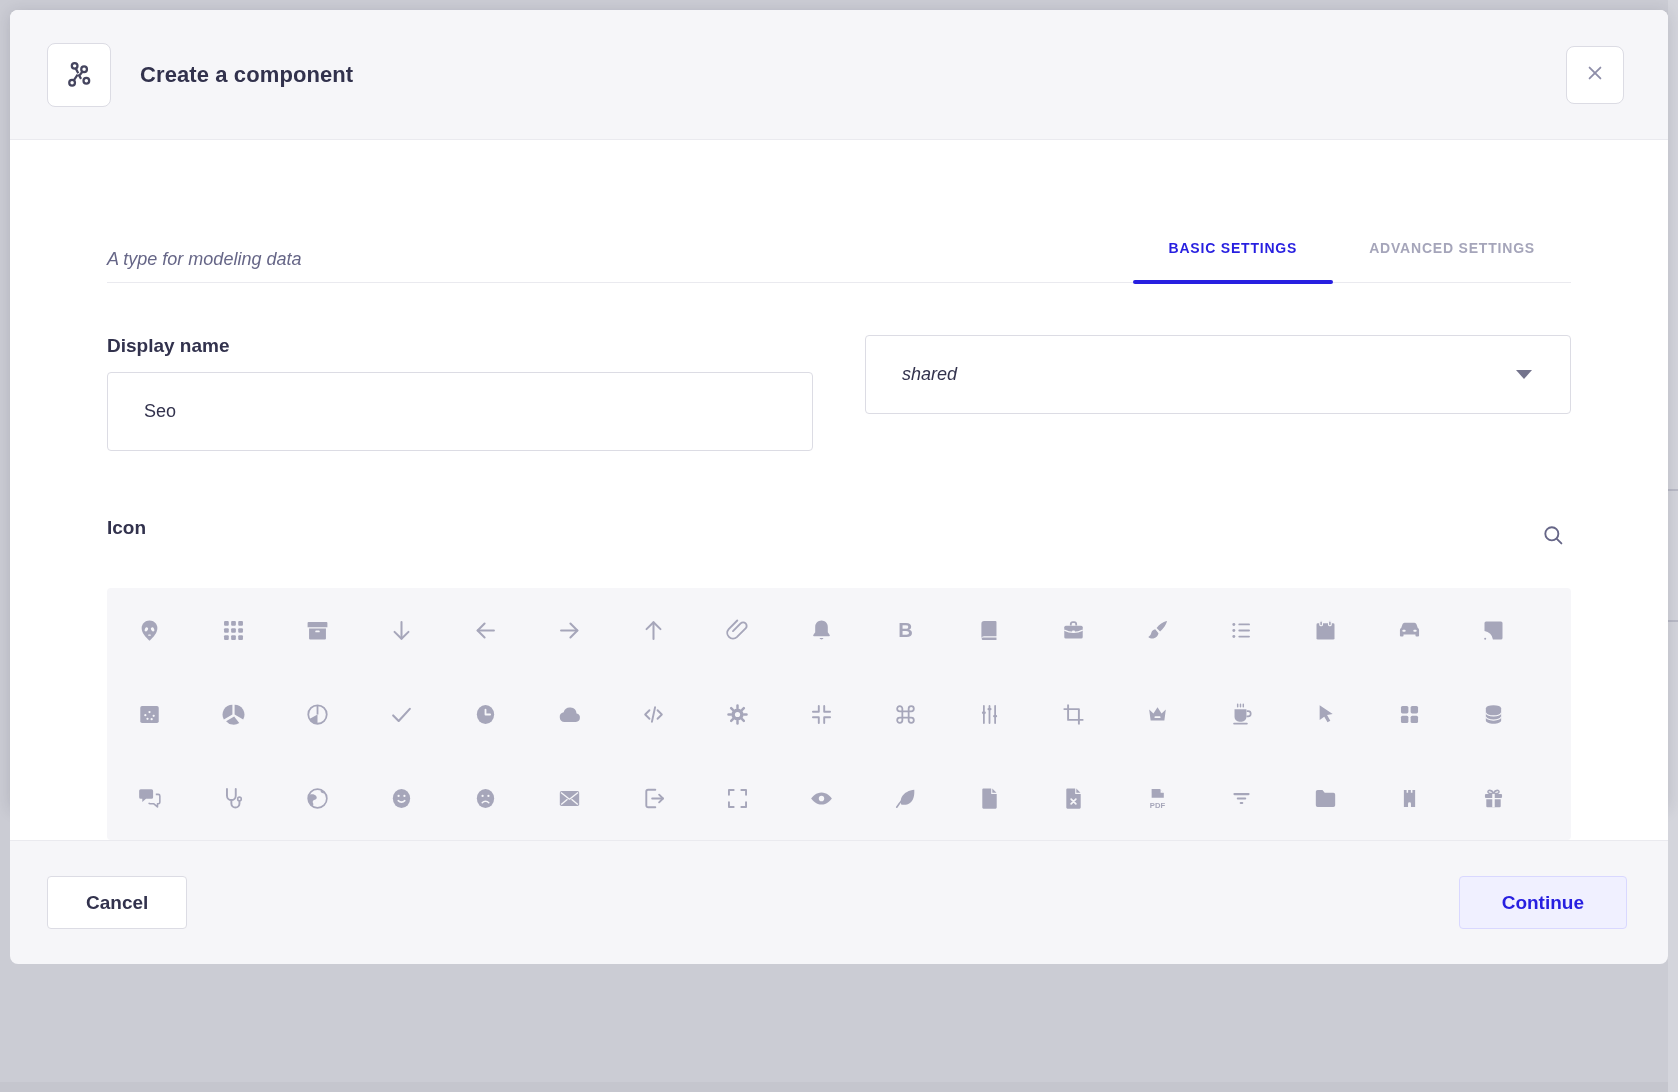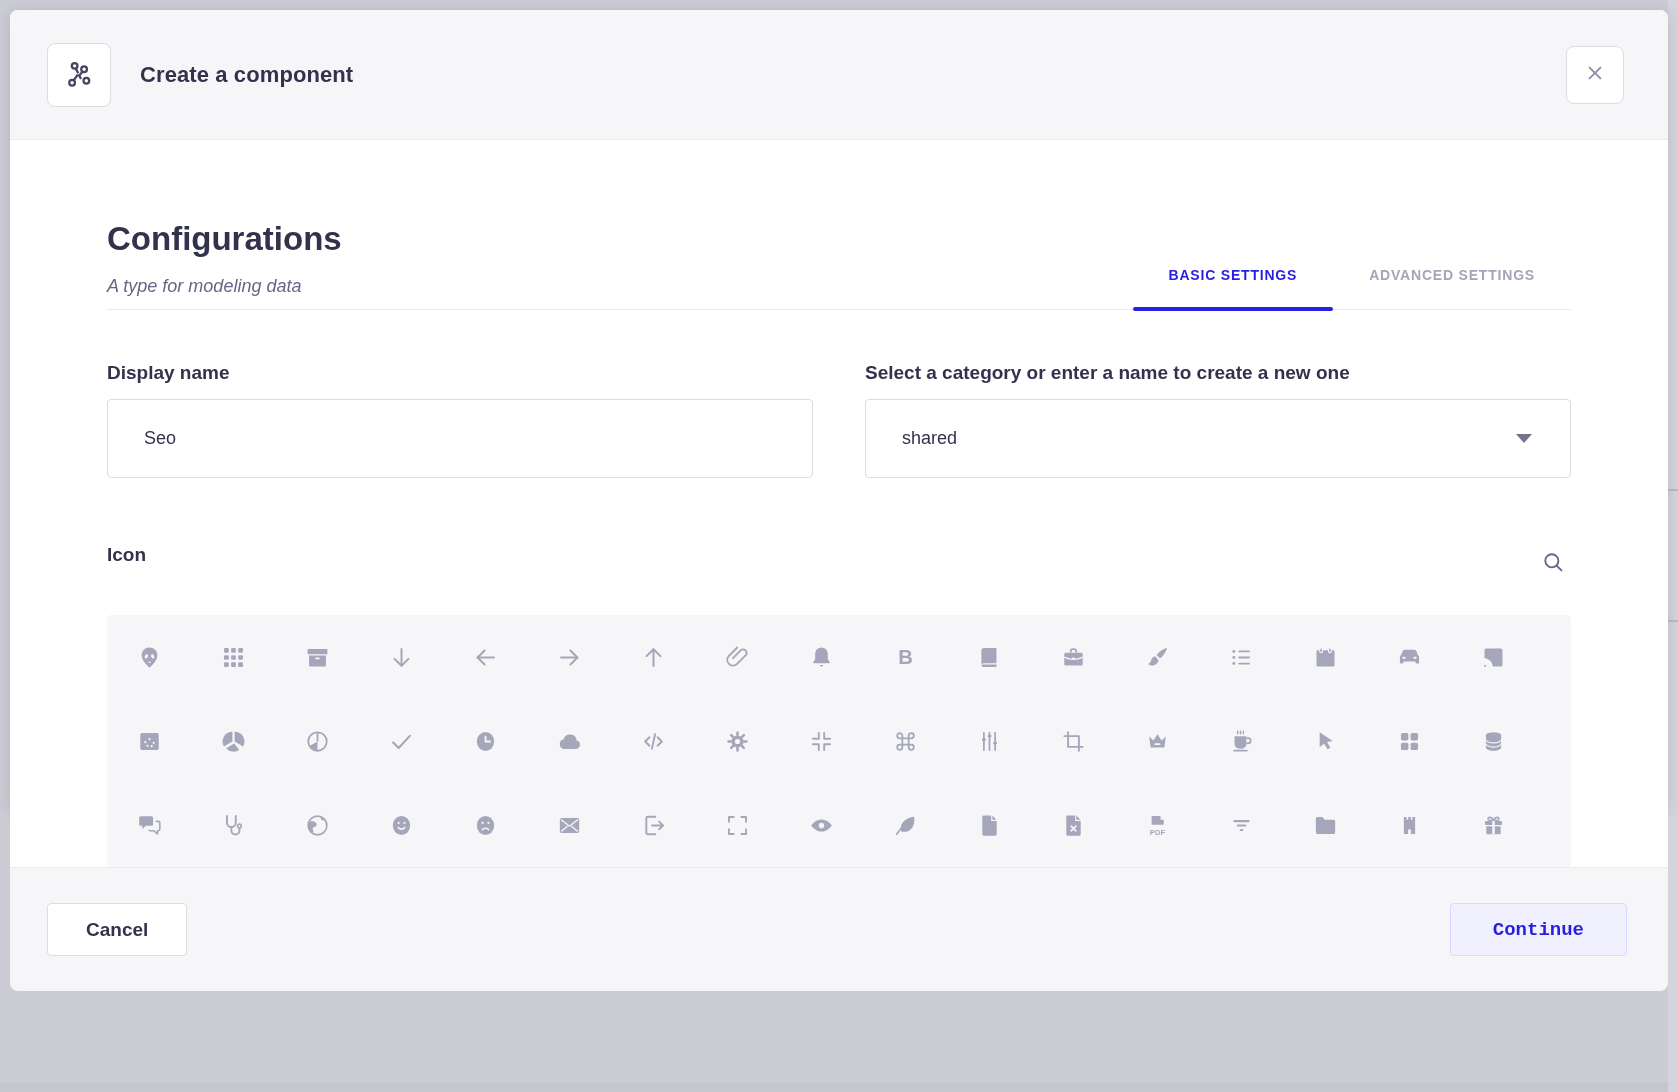--- a/index.html
+++ b/index.html
@@ -39,21 +39,21 @@
          font-family:"Liberation Sans",sans-serif; white-space:nowrap; }
   .tab.active { color:var(--accent,#271fe0); }
   .tab.active::after { content:""; position:absolute; left:0; right:0; bottom:-2px; height:4px;
                        background:var(--accent,#271fe0); border-radius:2px; }
 
   .form-row { margin-top:52px; display:grid; grid-template-columns:1fr 1fr; gap:52px; }
   .field-label { display:block; font-size:19px; font-weight:700; color:var(--heading-text,#32324d); margin-bottom:15px; }
   .text-input, .select { width:100%; height:79px; border:1px solid var(--border,#dcdce4); border-radius:4px;
          background:#fff; font-size:18px; color:var(--heading-text,#32324d);
          font-family:"Liberation Sans",sans-serif; padding:0 24px 0 36px; }
-  .select { display:flex; align-items:center; justify-content:space-between; cursor:pointer; }
+  .select { display:flex; align-items:center; justify-content:space-between; cursor:pointer;font-style:italic; }
   .caret { width:0; height:0; border-left:8px solid transparent; border-right:8px solid transparent;
            border-top:9px solid #73738c; margin-right:14px; }
 
   .icon-head { margin-top:66px; display:flex; justify-content:space-between; align-items:flex-start; }
   .search-btn { background:none; border:none; cursor:pointer; color:#666687; display:flex; padding:4px; }
 
   .icon-grid { margin-top:32px; background:var(--panel-bg,#f6f6f9); border-radius:4px; overflow:hidden; }
   .icon-row { display:flex; }
   .icon-cell { width:84px; height:84px; display:flex; align-items:center; justify-content:center;
                color:var(--icon-color,#a6a6ba); cursor:pointer; }
@@ -61,21 +61,21 @@
 
   
   .modal-footer { height:124px; flex:0 0 124px; background:var(--panel-bg,#f6f6f9);
                   border-top:1px solid var(--divider,#eaeaef); border-radius:0 0 8px 8px;
                   display:flex; align-items:center; justify-content:space-between; padding:0 41px 0 37px; }
   .btn { height:53px; border-radius:4px; font-size:19px; font-weight:700;
          font-family:"Liberation Sans",sans-serif; cursor:pointer; }
   .btn.cancel { padding:0 38px; background:#fff; border:1px solid var(--border,#dcdce4);
                 color:var(--heading-text,#32324d); }
   .btn.continue { padding:4px 42px; background:var(--accent-soft-bg,#f0f0ff);
-                  border:1px solid var(--accent-soft-border,#d9d8ff); color:var(--accent,#271fe0);font-family:Liberation Mono, monospace; }
+                  border:1px solid var(--accent-soft-border,#d9d8ff); color:var(--accent,#271fe0); }
 </style>
 </head>
 <body>
 
 <div class="right-strip"></div>
 <div class="behind-line l1"></div>
 <div class="behind-line l2"></div>
 <div class="bottom-strip"></div>
 
 <div class="modal">
@@ -101,36 +101,34 @@
             <path d="M7 7l10 10M17 7L7 17" stroke="currentColor" stroke-width="1.7" stroke-linecap="round"></path>
           </svg>
       </span>
     </button>
   </div>
 
   <div class="modal-body">
 
     <div class="section-head">
       <div class="headings">
-        <h2 class="section-title">Configurations</h2>
         <p class="section-subtitle">A type for modeling data</p>
       </div>
       <div class="tabs">
           <button class="tab active">BASIC SETTINGS</button>
           <button class="tab">ADVANCED SETTINGS</button>
         </div>
     </div>
 
     <div class="form-row">
       <div class="field">
         <label class="field-label">Display name</label>
         <input class="text-input" type="text" value="Seo" style="">
       </div>
       <div class="field">
-        <label class="field-label">Select a category or enter a name to create a new one</label>
         <div class="select">
           <span>shared</span>
           <span class="caret"></span>
         </div>
       </div>
     </div>
 
     <div class="icon-head">
       <label class="field-label" style="margin-bottom:0">Icon</label>
       <button class="search-btn">

